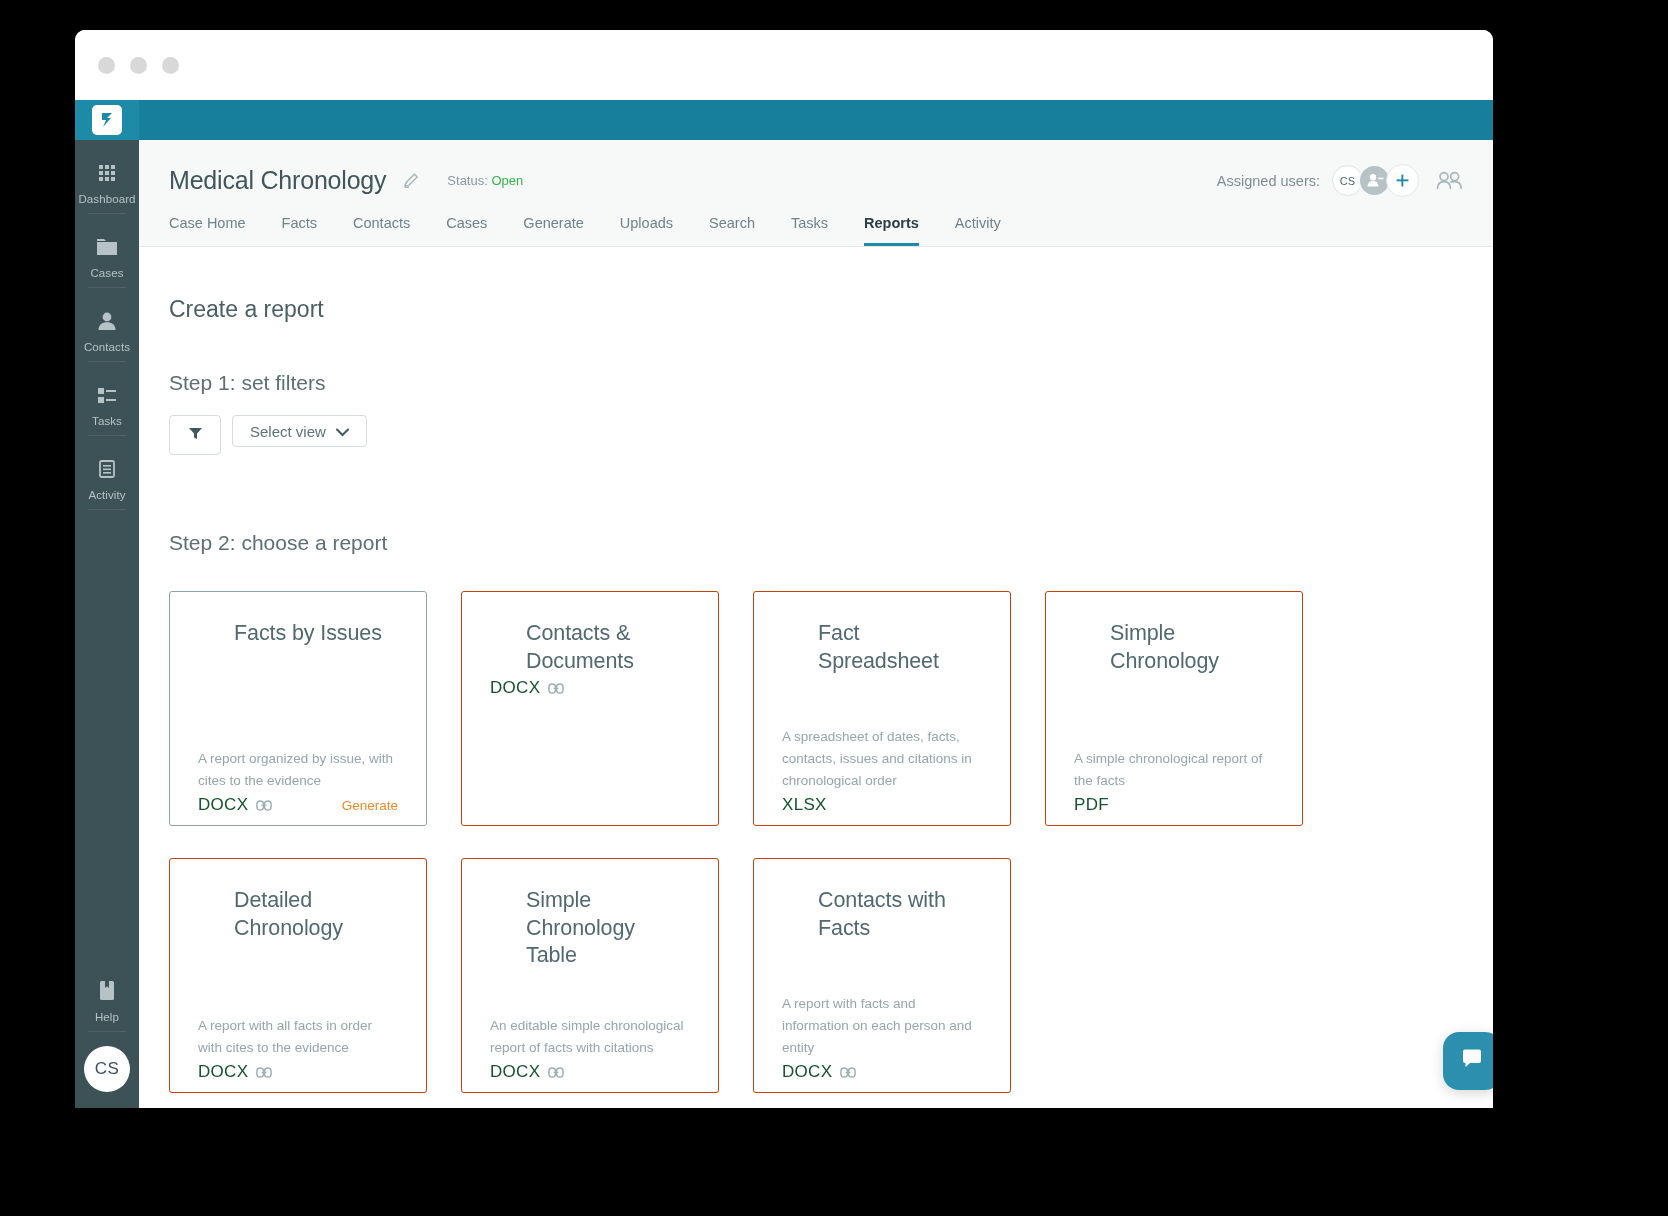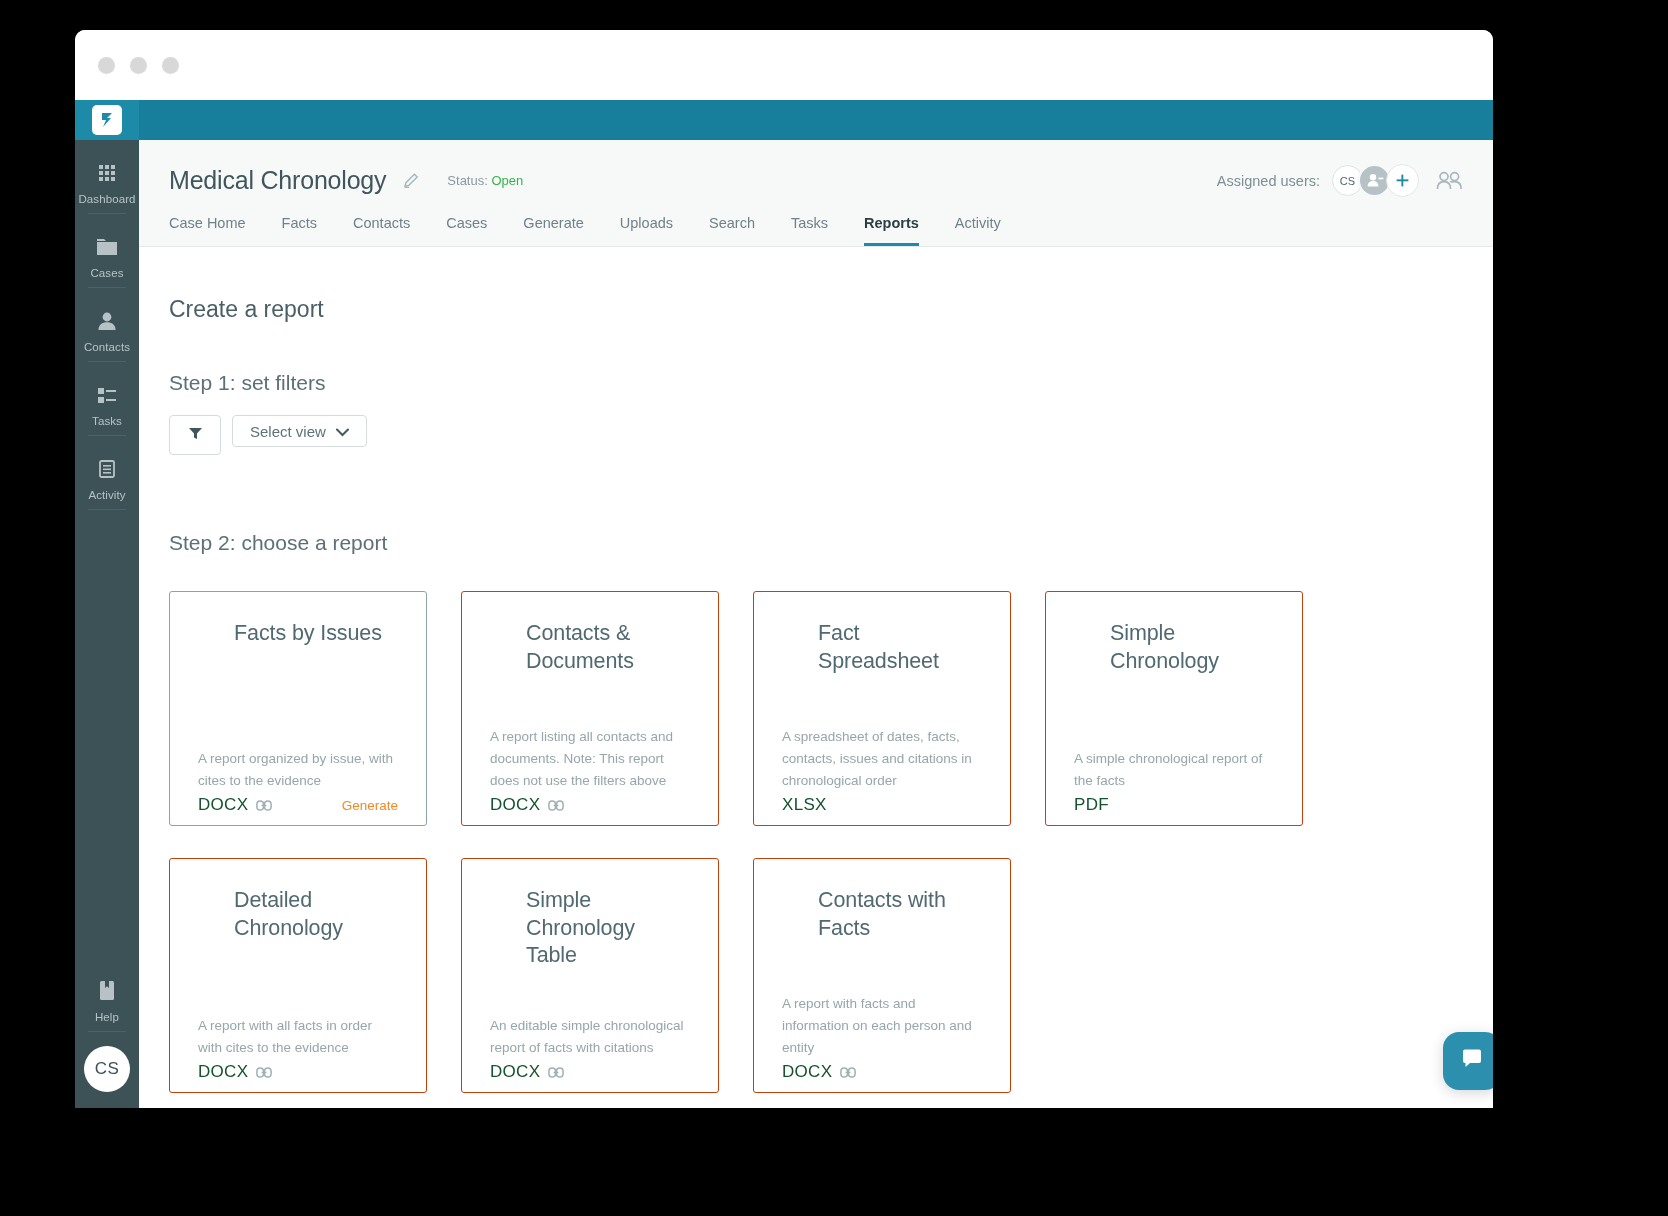--- a/index.html
+++ b/index.html
@@ -372,21 +372,20 @@
                       <rect x="8.5" y="0.9" width="6.6" height="9.2" rx="3.3" fill="none" stroke="#9fb0b4" stroke-width="1.5"></rect>
                       <rect x="5.6" y="4.7" width="4.8" height="1.5" fill="#9fb0b4"></rect>
                     </svg>
                   </span>
                   <span class="generate">Generate</span>
                 </div>
               </div>
 
               <div class="card">
                 <div class="card-title">Contacts &amp; Documents</div>
-                <div class="card-desc">A report listing all contacts and documents. Note: This report does not use the filters above</div>
                 <div class="card-foot">
                   <span class="fmt">DOCX</span>
                   <span class="link-ic">
                     <svg width="16" height="11" viewBox="0 0 16 11">
                       <rect x="0.9" y="0.9" width="6.6" height="9.2" rx="3.3" fill="none" stroke="#9fb0b4" stroke-width="1.5"></rect>
                       <rect x="8.5" y="0.9" width="6.6" height="9.2" rx="3.3" fill="none" stroke="#9fb0b4" stroke-width="1.5"></rect>
                       <rect x="5.6" y="4.7" width="4.8" height="1.5" fill="#9fb0b4"></rect>
                     </svg>
                   </span>
                 </div>

